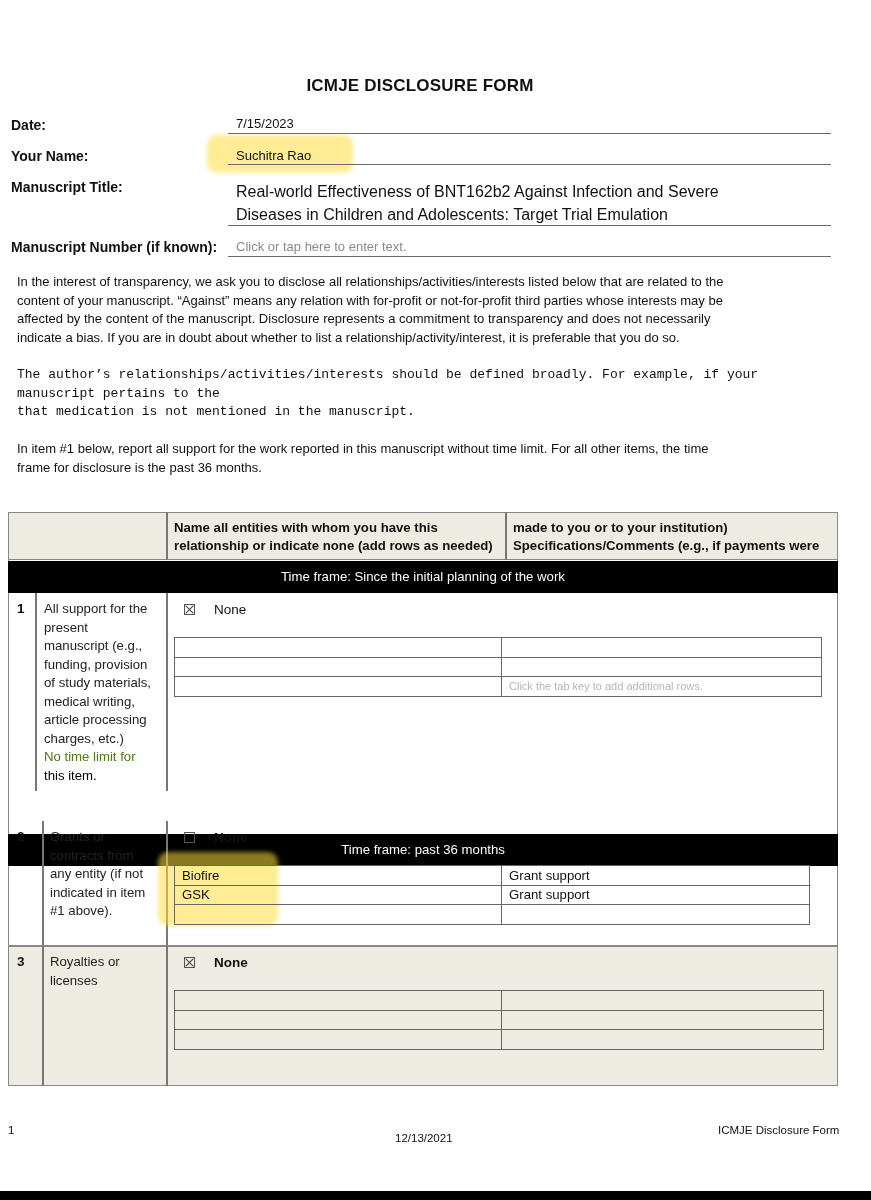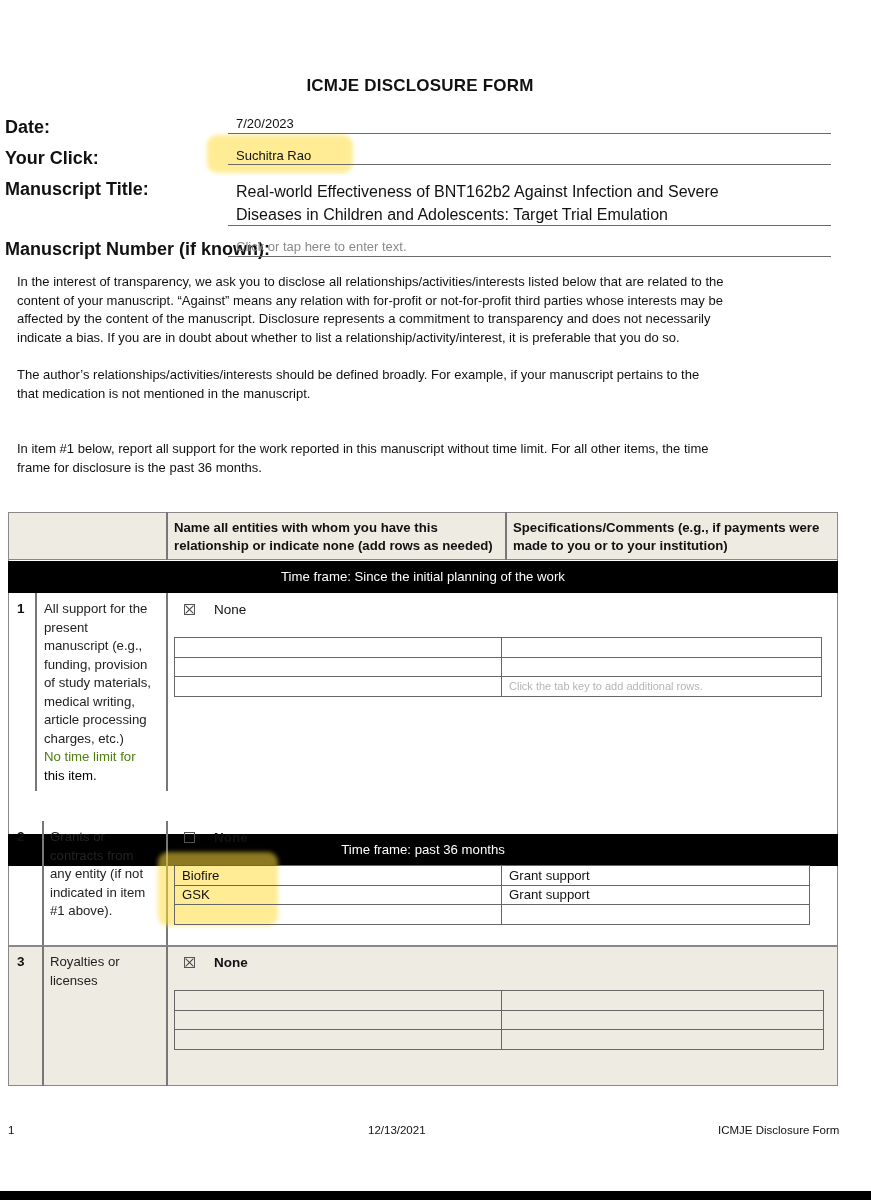--- a/index.html
+++ b/index.html
@@ -3,21 +3,21 @@
 <meta charset="utf-8">
 <style>
   * { box-sizing: border-box; margin: 0; padding: 0; }
   html, body { width: 871px; height: 1200px; background: #ffffff; overflow: hidden; }
   body { position: relative; font-family: "Liberation Sans", "DejaVu Sans", sans-serif; color: #111; }
 
   .abs { position: absolute; }
 
   .title { left: 0; width: 840px; top: 76px; text-align: center; font-weight: bold; font-size: 17px; letter-spacing: 0.2px; }
 
-  .flabel { left: 5px; font-weight: bold; font-size: 18px; }
+  .flabel { left: 11px; font-weight: bold; font-size: 14px; }
   .fvalue { left: 228px; width: 603px; border-bottom: 1.5px solid #6a6a6a; font-size: 13px; padding-left: 8px; }
   .fvalue.big { font-size: 16px; line-height: 23px; }
   .placeholder { color: #8a8a8a; }
 
   .hl { background: rgba(255, 220, 60, 0.55); border-radius: 10px; filter: blur(2px); }
 
   .para { left: 17px; width: 800px; font-size: 13px; line-height: 18.5px; }
 
   
   .tbl { left: 8px; top: 512px; width: 830px; height: 574px; border: 1.5px solid #888; }
@@ -45,61 +45,61 @@
   .bottombar { left: 0; top: 1191px; width: 871px; height: 9px; background: #000; }
 </style>
 </head>
 <body>
 
 <div class="abs title">ICMJE DISCLOSURE FORM</div>
 
 <div class="abs hl" style="left:207px; top:135px; width:146px; height:38px;"></div>
 
 <div class="abs flabel" style="top:117px;">Date:</div>
-<div class="abs fvalue" style="top:116px; height:18px;">7/20/2023</div>
-
-<div class="abs flabel" style="top:148px;">Your Click:</div>
+<div class="abs fvalue" style="top:116px; height:18px;">7/15/2023</div>
+
+<div class="abs flabel" style="top:148px;">Your Name:</div>
 <div class="abs fvalue" style="top:148px; height:17px;">Suchitra Rao</div>
 
 <div class="abs flabel" style="top:179px;">Manuscript Title:</div>
 <div class="abs fvalue big" style="top:180px; height:46px;">
   <div>Real-world Effectiveness of BNT162b2 Against Infection and Severe</div>
   <div>Diseases in Children and Adolescents: Target Trial Emulation</div>
 </div>
 
 <div class="abs flabel" style="top:239px;text-align:center;">Manuscript Number (if known):</div>
 <div class="abs fvalue placeholder" style="top:239px; height:18px;">Click or tap here to enter text.</div>
 
 <div class="abs para" style="top:273px;">
   <div>In the interest of transparency, we ask you to disclose all relationships/activities/interests listed below that are related to the</div>
   <div>content of your manuscript.  “Against” means any relation with for-profit or not-for-profit third parties whose interests may be</div>
   <div>affected by the content of the manuscript.  Disclosure represents a commitment to transparency and does not necessarily</div>
   <div>indicate a bias.  If you are in doubt about whether to list a relationship/activity/interest, it is preferable that you do so.</div>
 </div>
-<div class="abs para" style="top:366px;">
+<div class="abs para" style="top:366px;font-family:Liberation Mono, monospace;">
   <div>The author’s relationships/activities/interests should be defined broadly.  For example, if your manuscript pertains to the</div>
   <div>that medication is not mentioned in the manuscript.</div>
 </div>
 <div class="abs para" style="top:440px;">
   <div>In item #1 below, report all support for the work reported in this manuscript without time limit.  For all other items, the time</div>
   <div>frame for disclosure is the past 36 months.</div>
 </div>
 
 <div class="abs tbl"></div>
 
 <div class="abs hdr"></div>
 <div class="abs vline" style="left:166px; top:512px; height:48px;"></div>
 <div class="abs vline" style="left:505px; top:512px; height:48px;"></div>
 <div class="abs hdr-text" style="left:174px; top:519px; width:330px;">
   <div>Name all entities with whom you have this</div>
   <div>relationship or indicate none (add rows as needed)</div>
 </div>
 <div class="abs hdr-text" style="left:513px; top:519px; width:325px;">
+  <div>made to you or to your institution)</div>
   <div>Specifications/Comments (e.g., if payments were</div>
-  <div>made to you or to your institution)</div>
 </div>
 
 <div class="abs band" style="top:561px;">Time frame: Since the initial planning of the work</div>
 
 <div class="abs vline" style="left:35px; top:593px; height:198px;"></div>
 <div class="abs vline" style="left:166px; top:593px; height:198px;"></div>
 <div class="abs rownum" style="left:17px; top:601px;">1</div>
 <div class="abs rowdesc" style="left:44px; top:600px; width:120px;">
   <div>All support for the</div>
   <div>present</div>
@@ -191,16 +191,16 @@
     <td></td>
   </tr>
   <tr>
     <td></td>
     <td></td>
   </tr>
 </tbody>
   </table>
 
 <div class="abs footer" style="left:8px;">1</div>
-<div class="abs footer" style="left:368px;">12/13/2021</div>
+<div class="abs footer" style="left:395px;margin-top:8px;">12/13/2021</div>
 <div class="abs footer" style="left:718px;">ICMJE Disclosure Form</div>
 
 <div class="abs bottombar"></div>
 
 </body></html>

